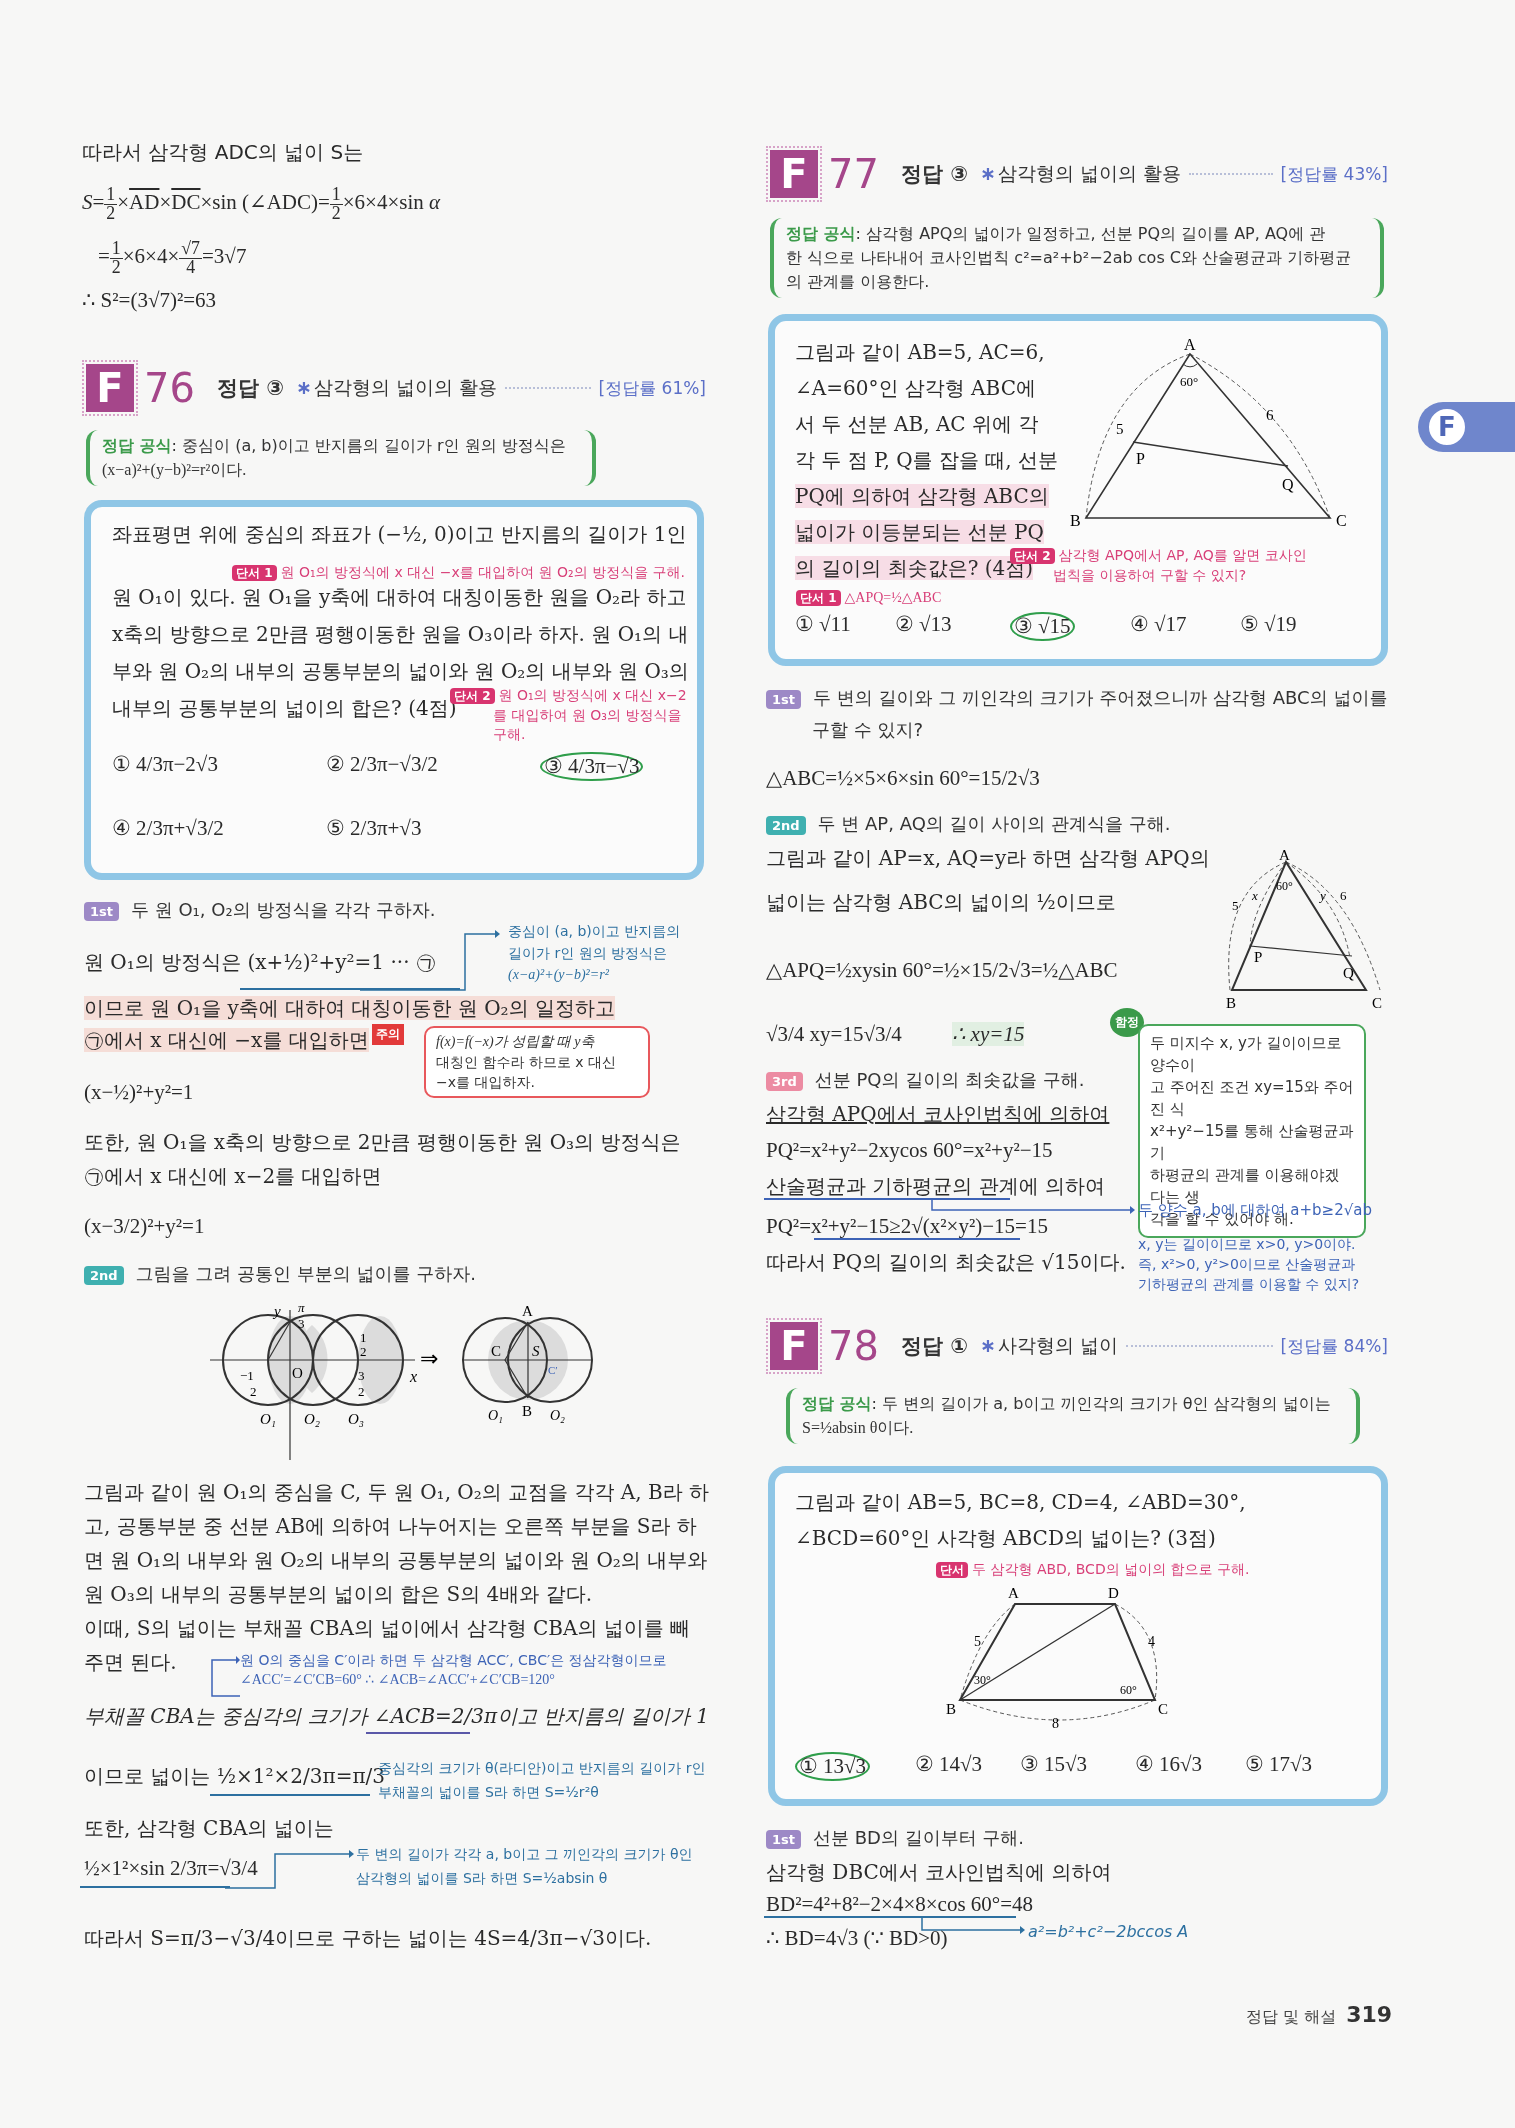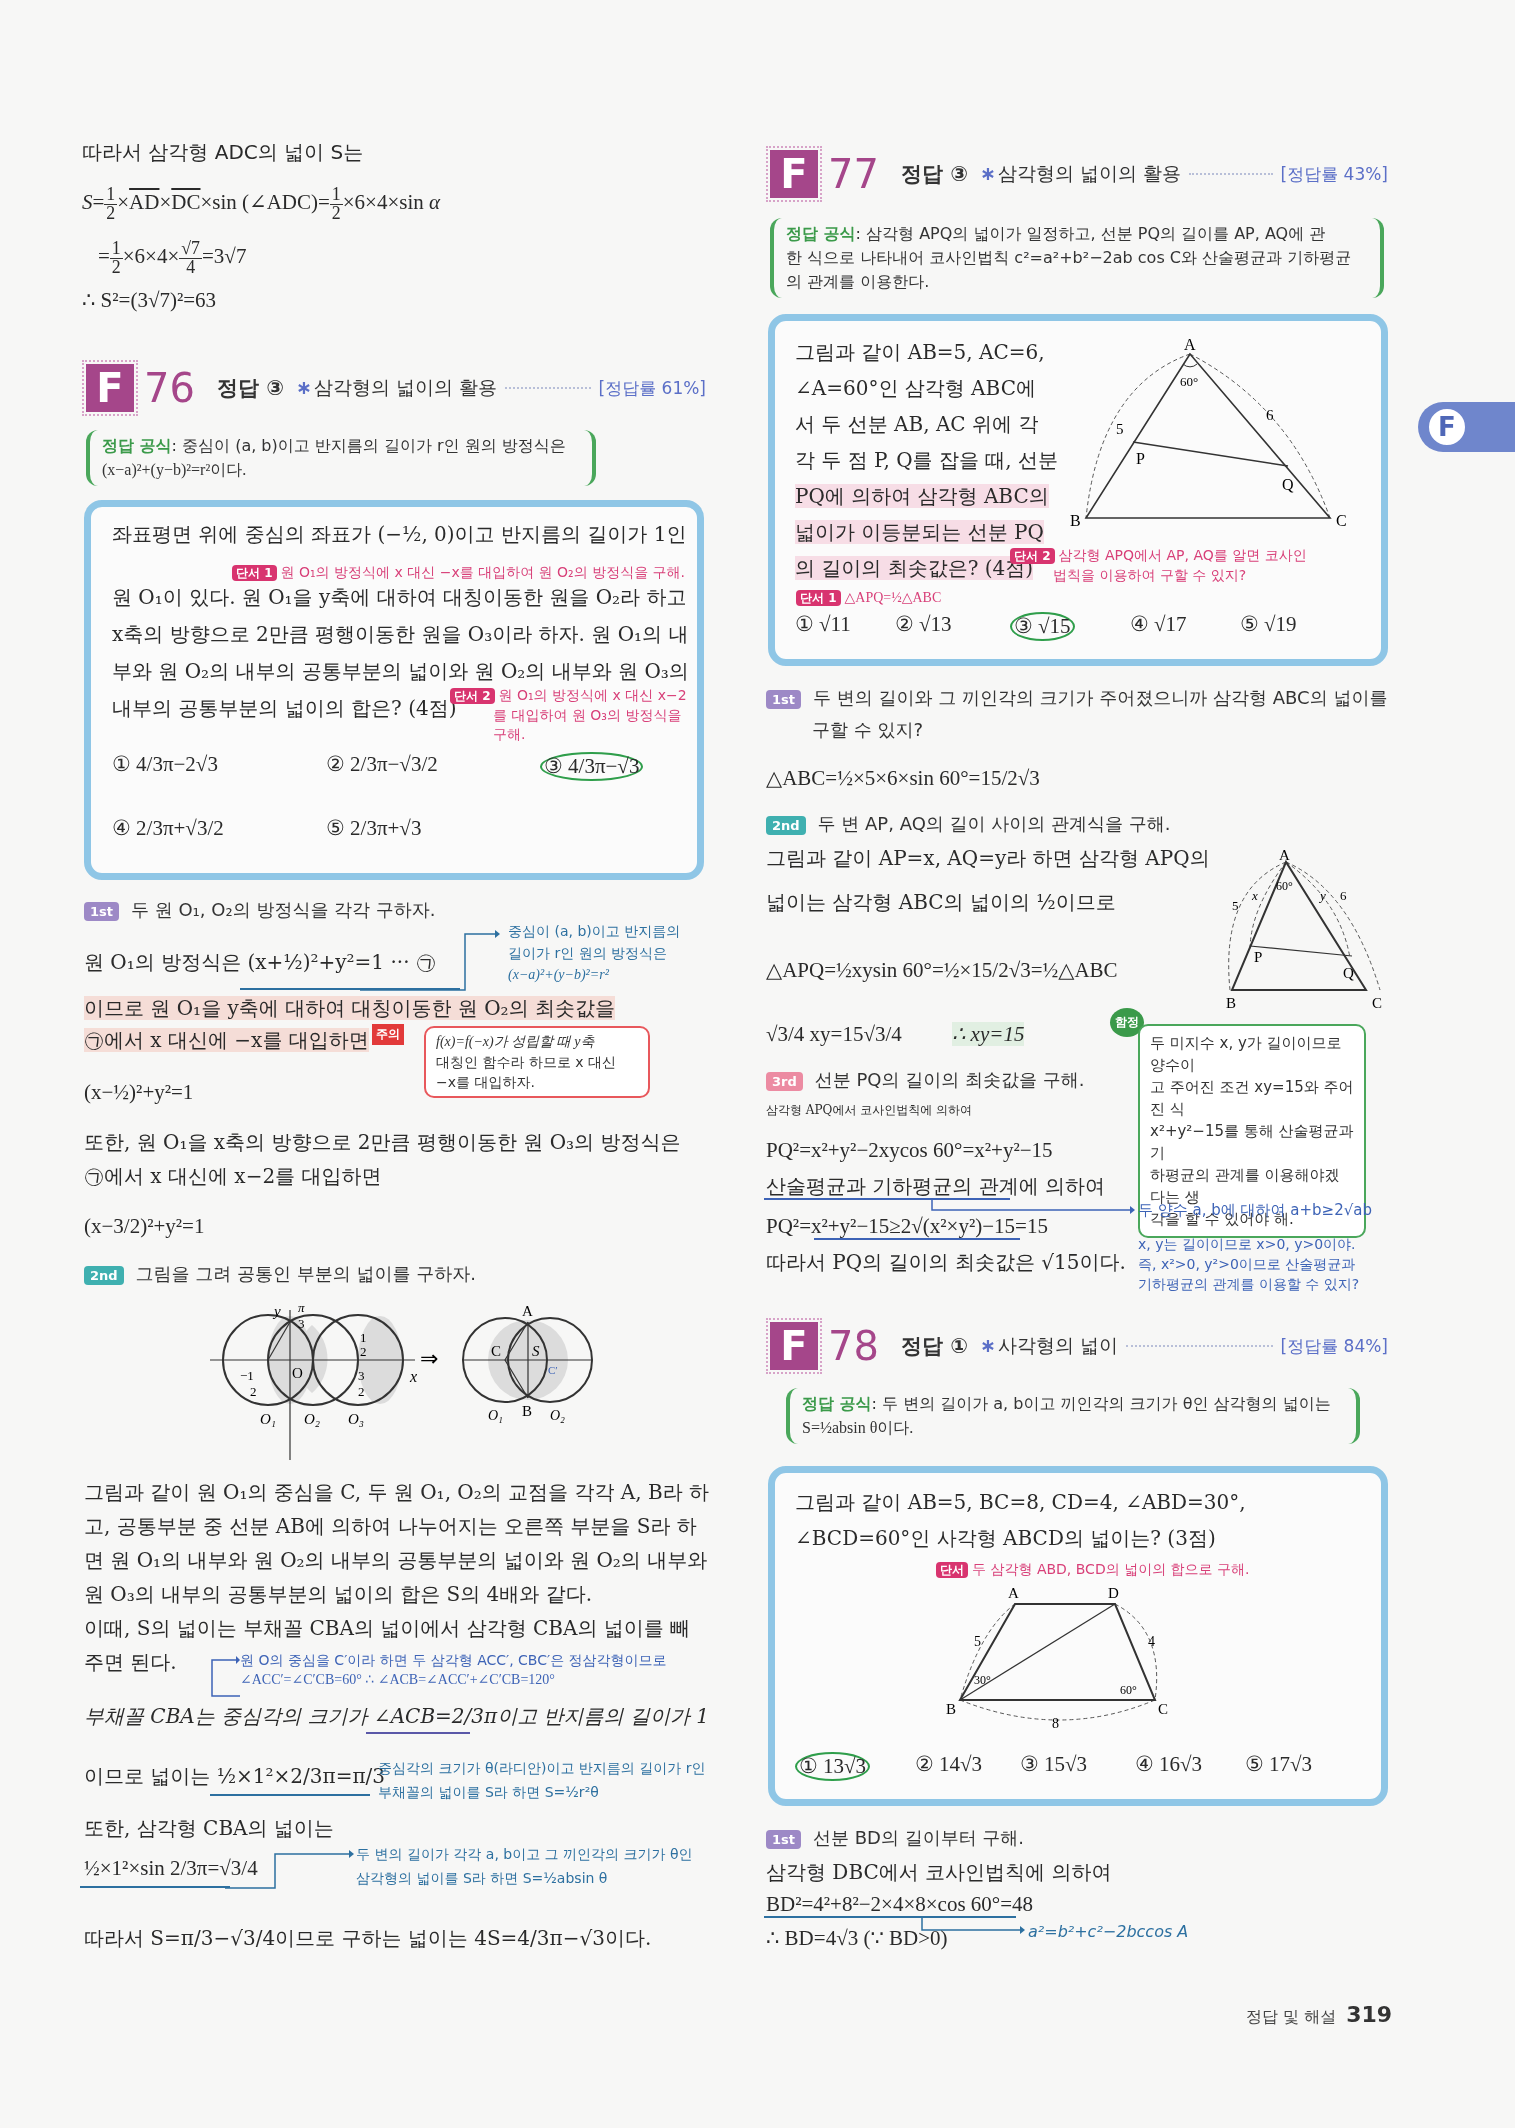--- a/index.html
+++ b/index.html
@@ -116,21 +116,21 @@
   <div class="abs" style="left:240px; top:988px; width:220px; border-bottom:2px solid #2d70a0;"></div>
   <svg class="abs" style="left:360px; top:930px;" width="140" height="70">
       <polyline points="0,60 105,60 105,4 135,4" fill="none" stroke="#2d70a0" stroke-width="1.5"></polyline>
       <polygon points="135,0 140,4 135,8" fill="#2d70a0"></polygon>
     </svg>
   <div class="abs note-teal" style="left:508px; top:920px; line-height:22px;">
     <div>중심이 (a, b)이고 반지름의</div>
     <div>길이가 r인 원의 방정식은</div>
     <div class="math i">(x−a)²+(y−b)²=r²</div>
   </div>
-  <div class="abs t" style="left:84px; top:998px; font-size:20px;"><span class="hl-red">이므로 원 O₁을 y축에 대하여 대칭이동한 원 O₂의 최솟값을</span></div>
+  <div class="abs t" style="left:84px; top:998px; font-size:20px;"><span class="hl-red">이므로 원 O₁을 y축에 대하여 대칭이동한 원 O₂의 일정하고</span></div>
   <div class="abs t" style="left:84px; top:1030px; font-size:20px;"><span class="hl-red">㉠에서 x 대신에 −x를 대입하면</span></div>
   <div class="abs caution-tag" style="left:372px; top:1024px;">주의</div>
   <div class="abs caution-box" style="left:424px; top:1026px; width:226px;">
     <div class="math i">f(x)=f(−x)가 성립할 때 y축</div>
     <div>대칭인 함수라 하므로 x 대신</div>
     <div>−x를 대입하자.</div>
   </div>
   <div class="abs t math" style="left:84px; top:1082px;">(x−½)²+y²=1</div>
   <div class="abs t" style="left:84px; top:1132px; font-size:20px;">또한, 원 O₁을 x축의 방향으로 2만큼 평행이동한 원 O₃의 방정식은</div>
   <div class="abs t" style="left:84px; top:1166px; font-size:20px;">㉠에서 x 대신에 x−2를 대입하면</div>
@@ -299,21 +299,21 @@
   <div class="abs tip-tag" style="left:1110px; top:1008px;">함정</div>
   <div class="abs tip-box" style="left:1138px; top:1024px; width:228px;">
     <div>두 미지수 x, y가 길이이므로 양수이</div>
     <div>고 주어진 조건 xy=15와 주어진 식</div>
     <div>x²+y²−15를 통해 산술평균과 기</div>
     <div>하평균의 관계를 이용해야겠다는 생</div>
     <div>각을 할 수 있어야 해.</div>
   </div>
 
   <div class="abs" style="left:766px; top:1068px;"><span class="step-tag st3">3rd</span><span class="step-text">선분 PQ의 길이의 최솟값을 구해.</span></div>
-  <div class="abs t" style="left:766px; top:1104px; font-size:12px;">삼각형 APQ에서 코사인법칙에 의하여</div>
+  <div class="abs t" style="left:766px; top:1104px; font-size:20px;text-decoration:underline;">삼각형 APQ에서 코사인법칙에 의하여</div>
   <div class="abs t math" style="left:766px; top:1140px;">PQ²=x²+y²−2xycos 60°=x²+y²−15</div>
   <div class="abs t" style="left:766px; top:1176px; font-size:20px;">산술평균과 기하평균의 관계에 의하여</div>
   <div class="abs" style="left:764px; top:1198px; width:246px; border-bottom:2px solid #3d63b6;"></div>
   <svg class="abs" style="left:930px; top:1196px;" width="210" height="30">
       <polyline points="2,2 2,14 200,14" fill="none" stroke="#3d63b6" stroke-width="1.5"></polyline>
       <polygon points="200,10 205,14 200,18" fill="#3d63b6"></polygon>
     </svg>
   <div class="abs note-blue" style="left:1138px; top:1200px; font-size:15px;">두 양수 a, b에 대하여 a+b≥2√ab</div>
   <div class="abs t math" style="left:766px; top:1216px;">PQ²=x²+y²−15≥2√(x²×y²)−15=15</div>
   <div class="abs" style="left:814px; top:1238px; width:206px; border-bottom:2px solid #3d63b6;"></div>

